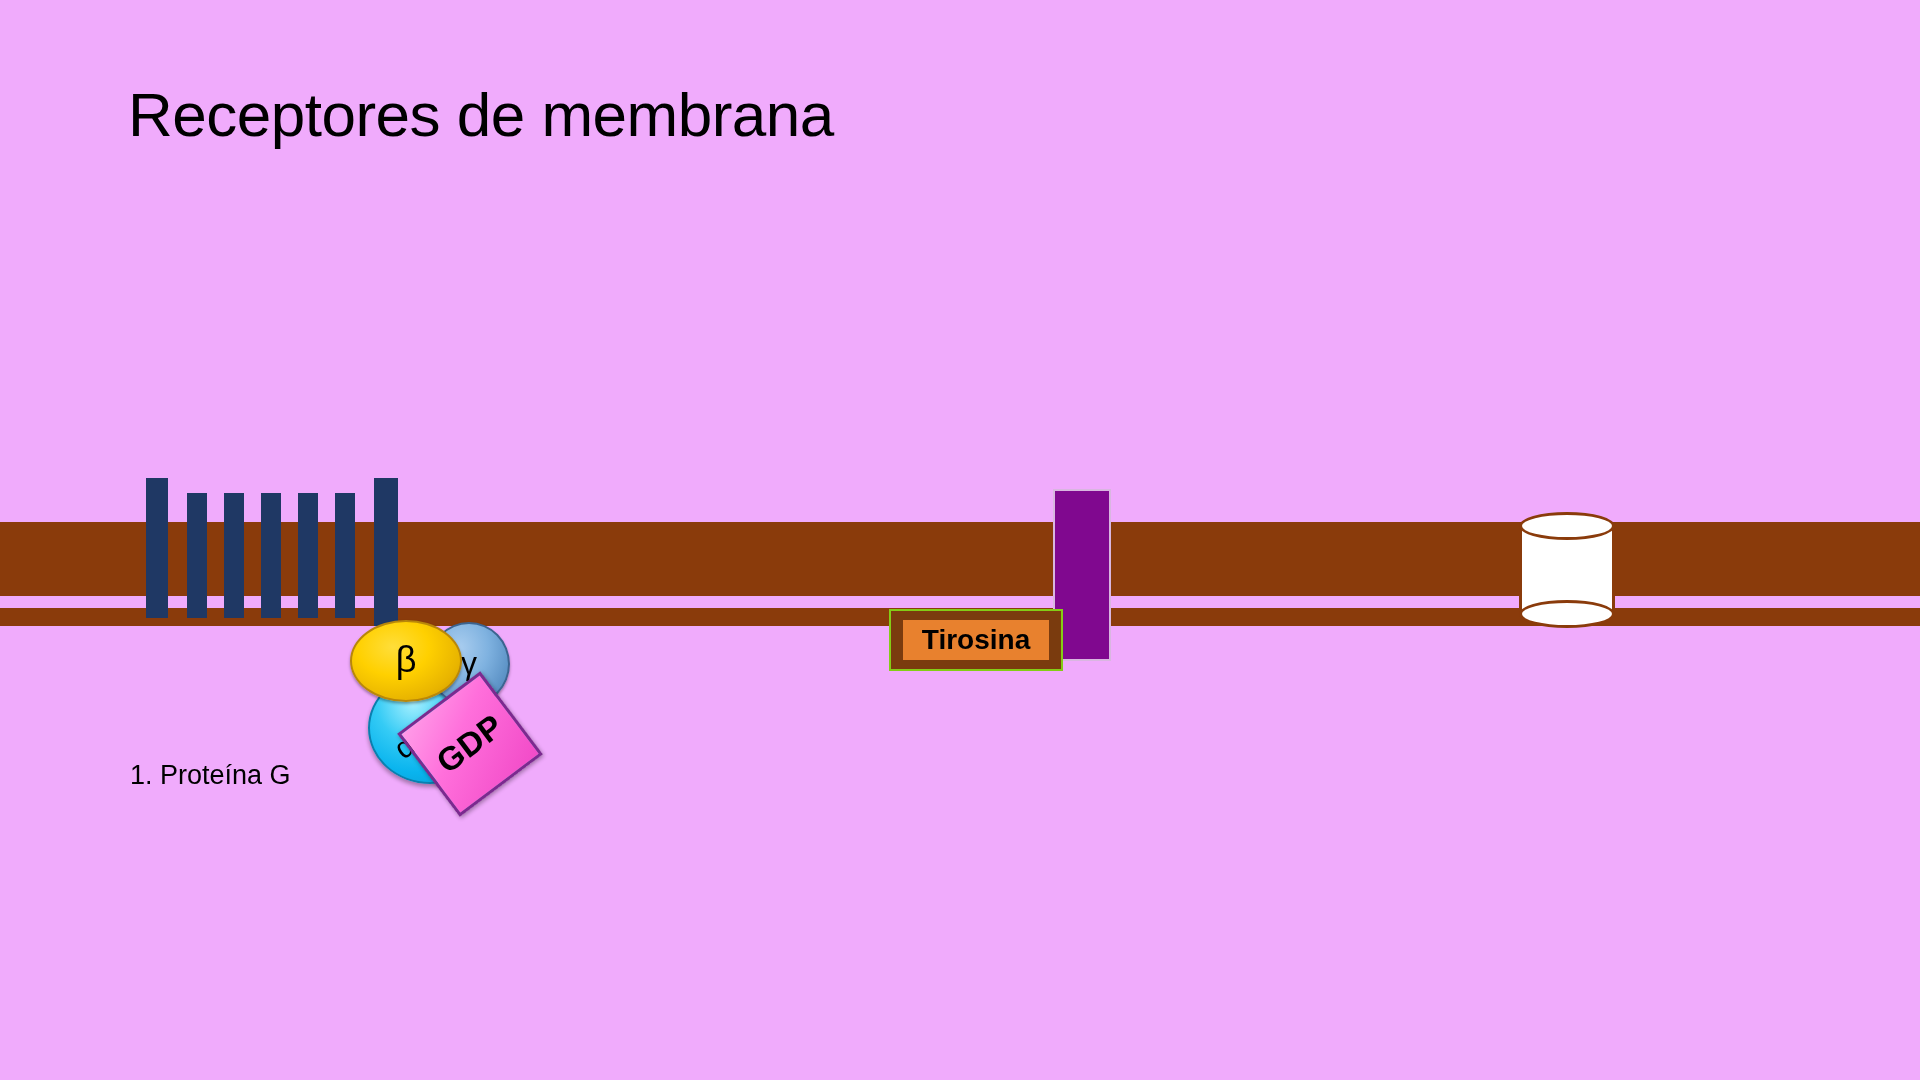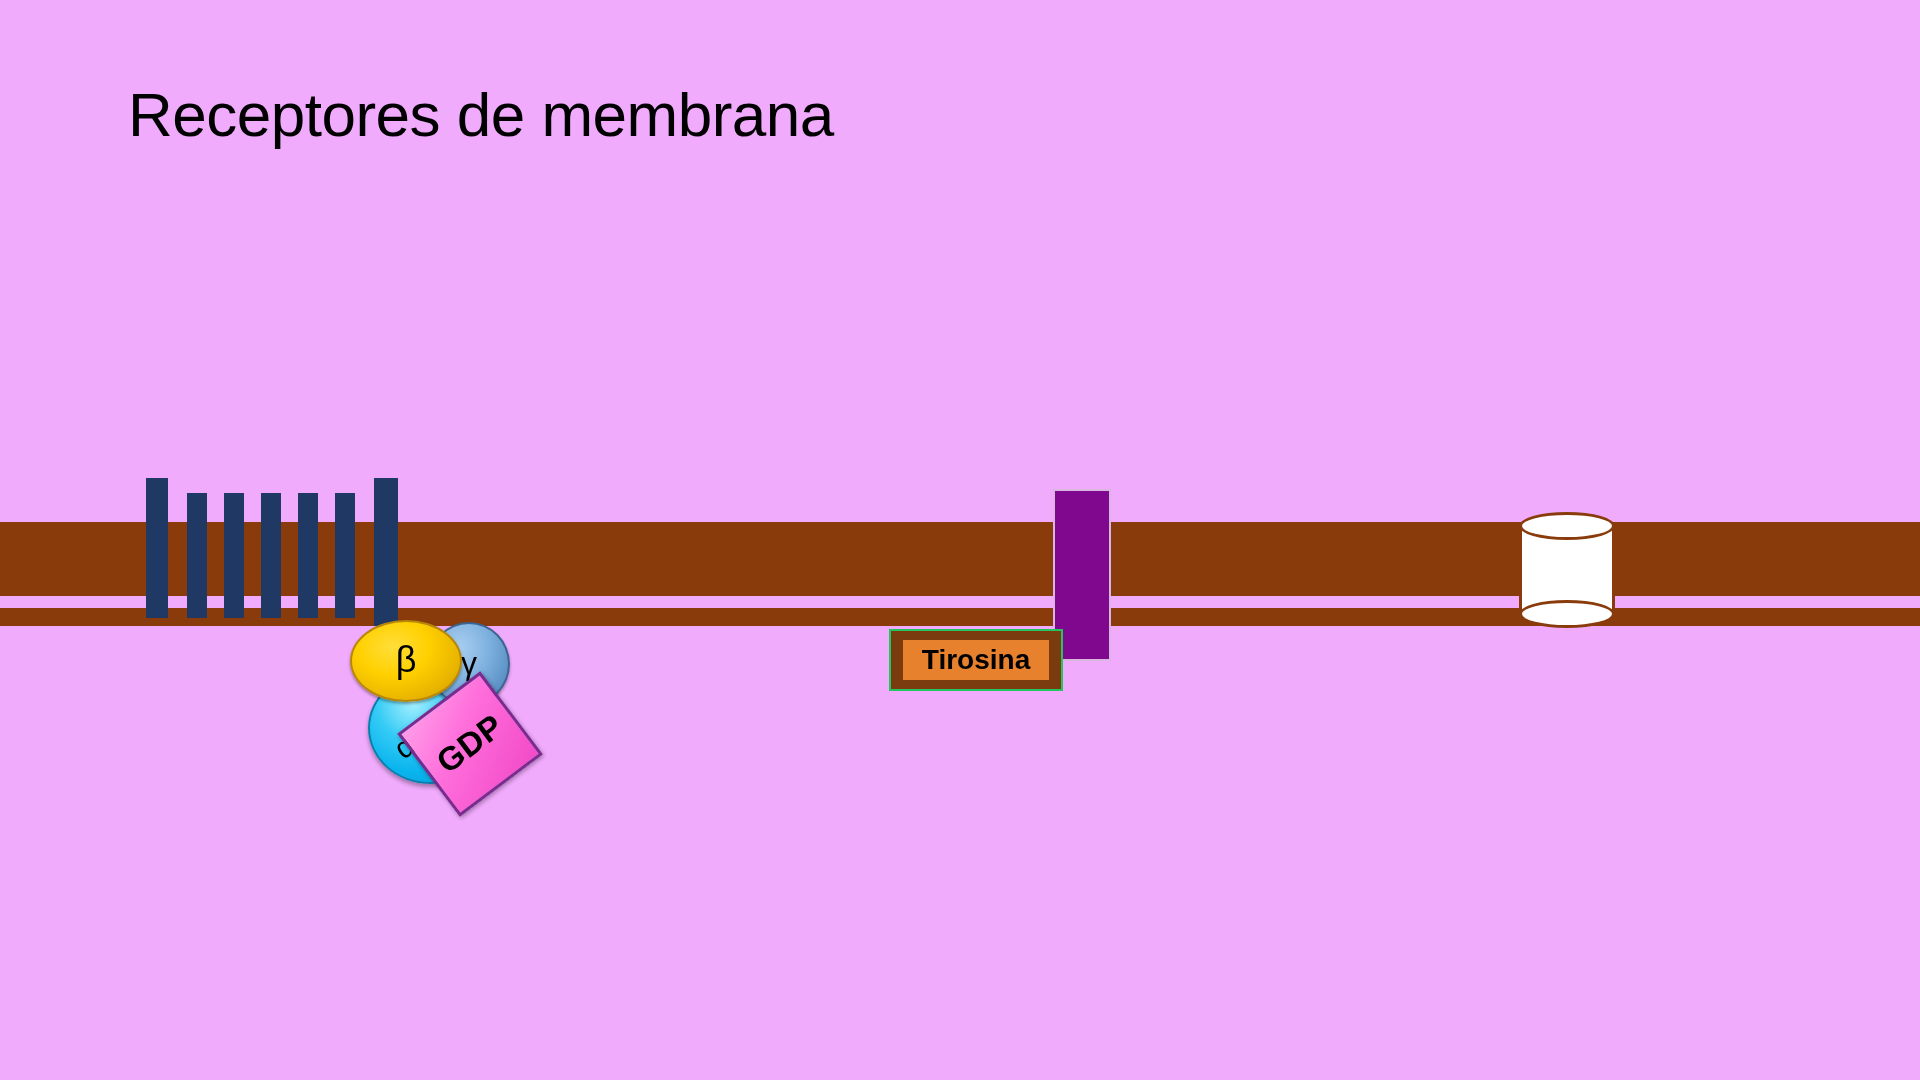--- a/index.html
+++ b/index.html
@@ -169,24 +169,24 @@
     top: 489px;
     width: 54px;
     height: 168px;
     background: #80088F;
     border: 2px solid #D9B6E0;
   }
 
   #tirosina-box {
     position: absolute;
     left: 889px;
-    top: 629px;
+    top: 609px;
     width: 174px;
     height: 62px;
-    border: 2px solid #22c55e;
+    border: 2px solid #84cc16;
     background: #7A3B0E;
     box-sizing: border-box;
   }
   #tirosina-box .bevel-face {
     position: absolute;
     left: 12px;
     top: 9px;
     right: 12px;
     bottom: 9px;
     background: #E8812E;
@@ -298,14 +298,15 @@
       <span>Tirosina</span>
     </div>
   </div>
 
   <div id="ion-channel">
     <div class="channel-body"></div>
     <div class="channel-cap-bottom"></div>
     <div class="channel-cap-top"></div>
   </div>
 
+  <div id="caption-g-protein" class="caption">1. Proteína G</div>
 
 </div>
 
 </body></html>

